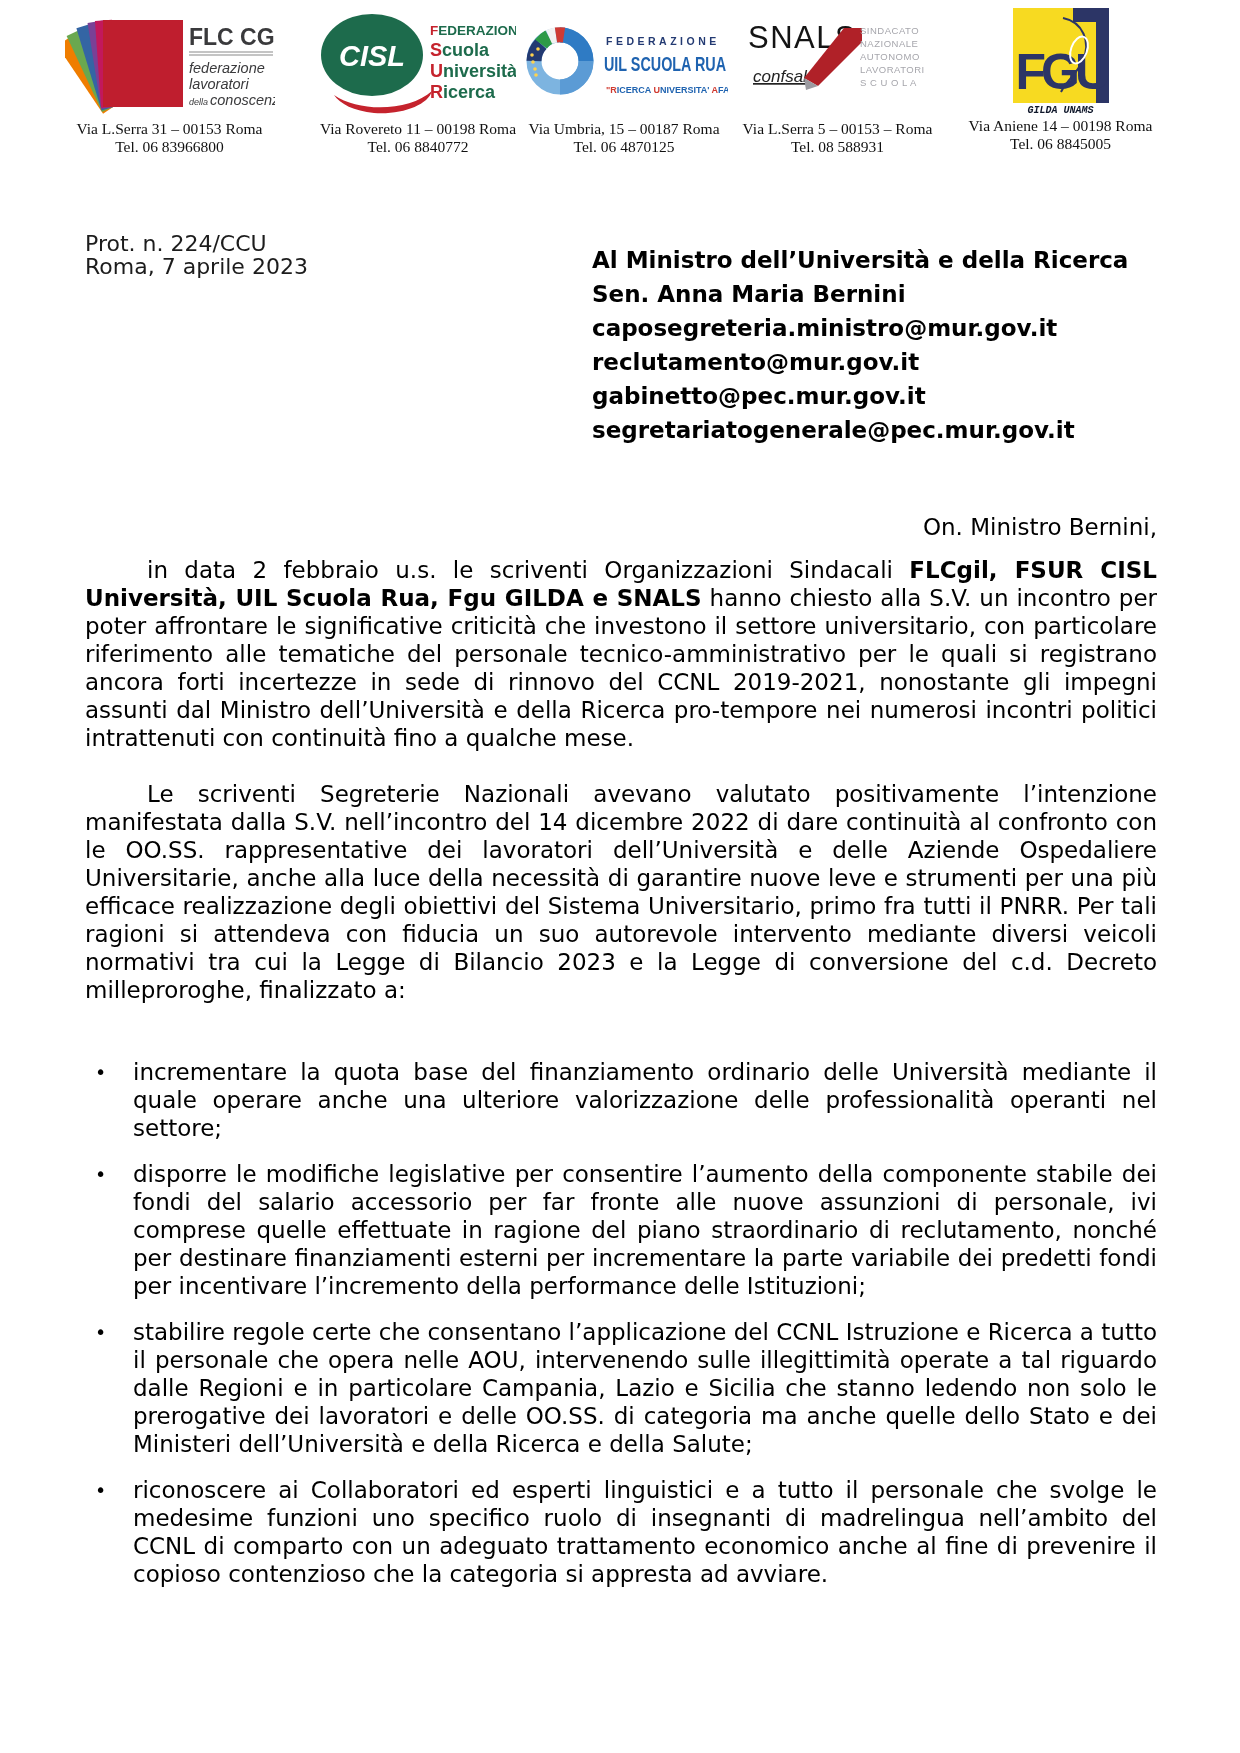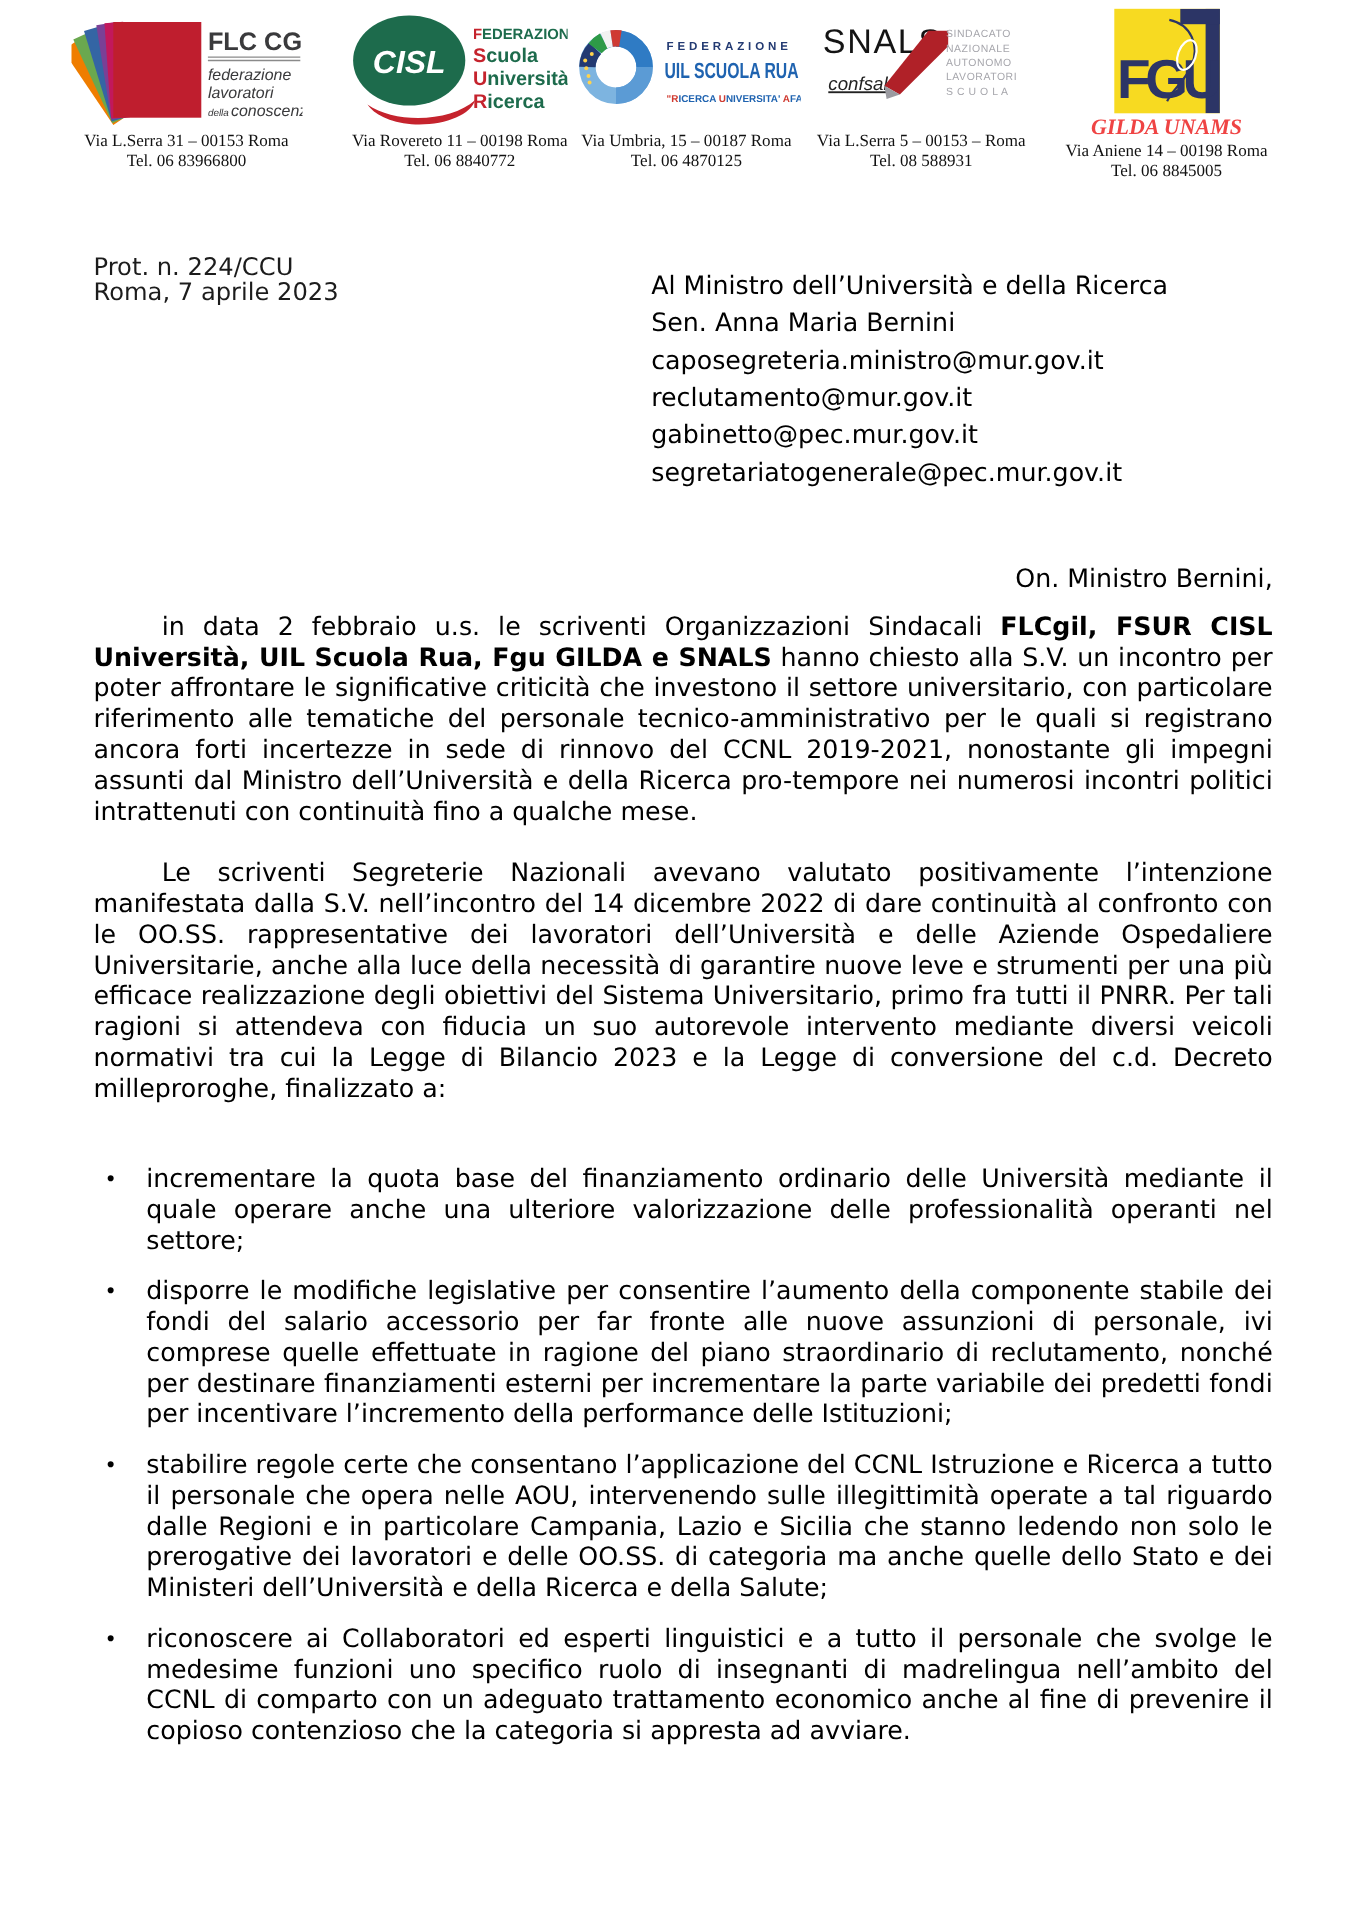--- a/index.html
+++ b/index.html
@@ -11,25 +11,25 @@
   .addr{font-family:"Liberation Serif",serif;font-size:15.5px;line-height:18px;color:#111;}
   
   .flc-underline{stroke:#8a8a8a;stroke-width:1.2;}
   
   .fgu-wrap{display:flex;flex-direction:column;align-items:center;}
   .fgu-box{position:relative;width:96px;height:95px;background:#f7da21;overflow:hidden;}
   .fgu-right{position:absolute;right:0;top:0;width:13px;height:100%;background:#2c3566;}
   .fgu-top{position:absolute;right:0;top:0;width:36px;height:14px;background:#2c3566;}
   .fgu-letters{position:absolute;left:3px;bottom:6px;font-family:"Liberation Sans",sans-serif;
       font-weight:bold;font-size:50px;letter-spacing:-5px;color:#2c3566;line-height:1;}
-  .fgu-caption{font-family:Liberation Serif, serif;font-style:italic;font-weight:bold;
-      font-size:20px;color:#ef4444;margin-top:2px;margin-bottom:1px;}
+  .fgu-caption{font-family:Liberation Mono, monospace;font-style:italic;font-weight:bold;
+      font-size:10px;color:#0f172a;margin-top:2px;margin-bottom:1px;}
   
   .meta{position:absolute;top:200px;left:85px;font-size:22px;line-height:23px;color:#1c1c1c;margin-top:32px;}
-  .recipient{position:absolute;top:247px;left:592px;font-size:23px;color:#000;}
+  .recipient{position:absolute;top:247px;left:592px;font-size:23px;color:#000;font-weight:bold;}
   .recipient .rline{height:26px;line-height:26px;overflow:hidden;margin-bottom:8px;white-space:nowrap;}
   
   .body-block{position:absolute;top:513px;left:85px;width:1072px;font-size:23px;line-height:28px;}
   .salutation{margin-bottom:15px;text-align:right;}
   .para{text-align:justify;text-indent:62px;margin-bottom:28px;}
   .para.p2{margin-bottom:46px;margin-top:12px;}
   .b{font-weight:bold;}
   .bullets{padding-top:8px;}
   .bullet{position:relative;padding-left:48px;text-align:justify;margin-bottom:18px;}
   .bullet .dot{position:absolute;left:10px;top:0px;font-size:19px;}

